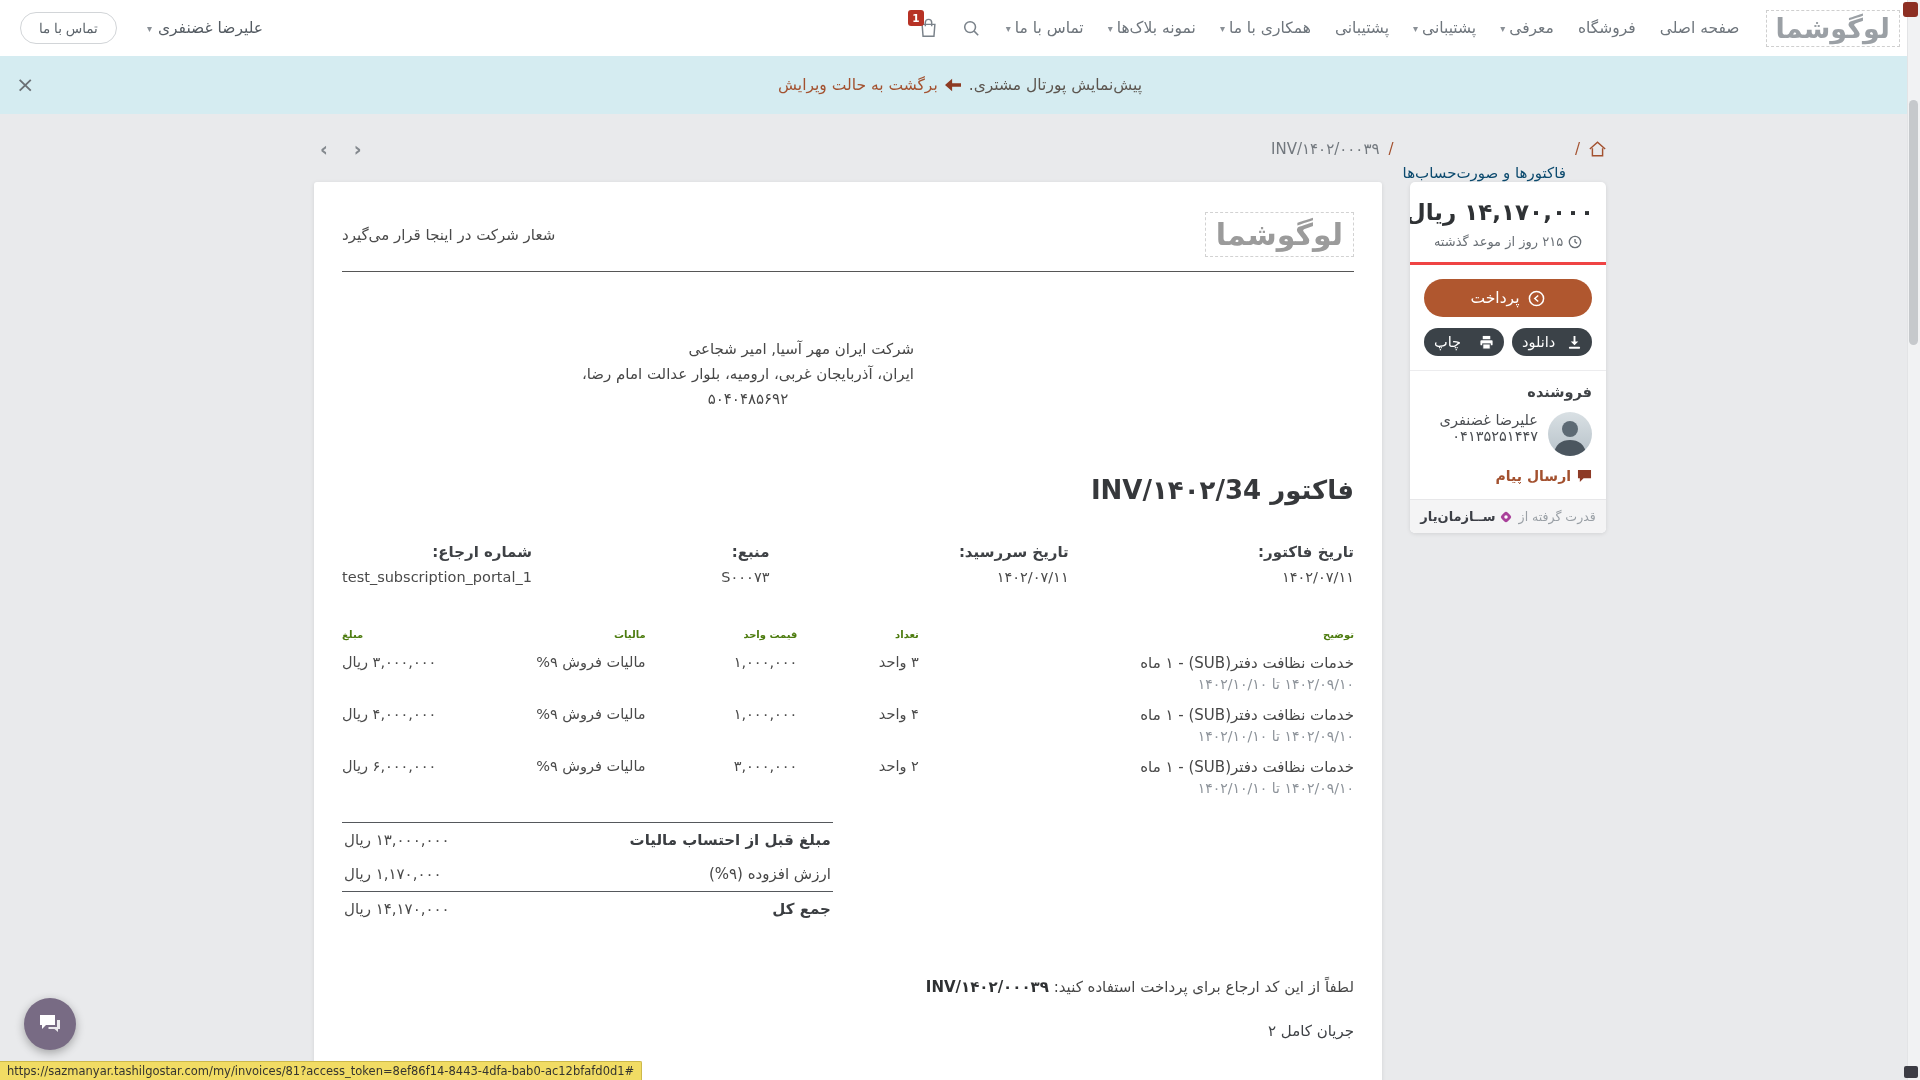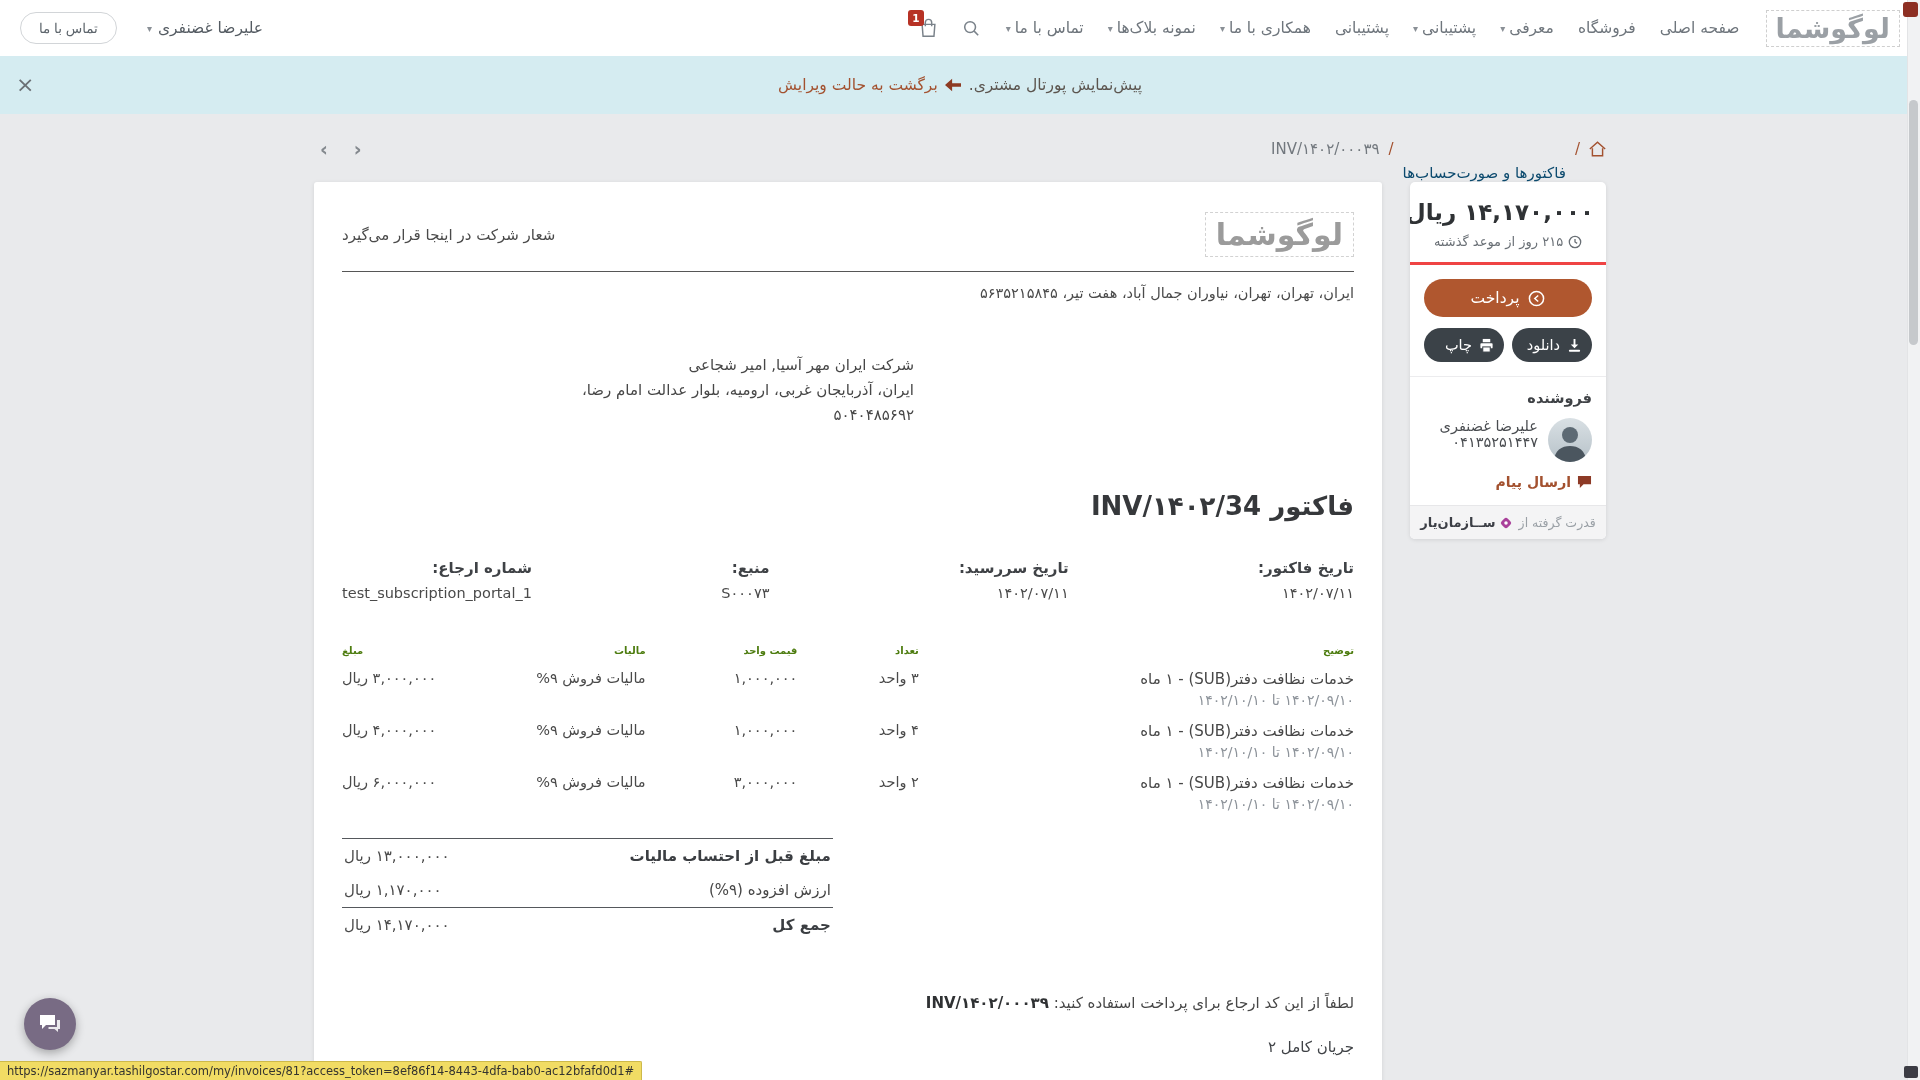--- a/index.html
+++ b/index.html
@@ -70,21 +70,21 @@
     font-size:30px; font-weight:bold; color:#9b9b9b;
     border:1px dashed #d2d2d2; padding:4px 10px;
   }
   .inv-slogan { font-size:15px; color:#4a4a4a; }
   .inv-hr { border:none; border-top:1px solid #565656; margin:14px 0 13px; }
   .company-name { font-size:15px; color:#464646; }
   .company-address { font-size:14.5px; color:#4a4a4a; margin-top:6px; }
 
   .customer { margin:52px 440px 0 0; display:inline-block; text-align:right; }
   .customer div { font-size:15px; color:#474747; line-height:1.65; }
-  .customer-phone { }
+  .customer-phone { text-align:center; }
 
   .inv-title { margin-top:64px; font-size:26px; font-weight:bold; color:#36383b; }
 
   .meta-row { display:flex; justify-content:space-between; margin-top:38px; }
   .meta-col { text-align:right; }
   .meta-label { font-size:15px; font-weight:bold; color:#3f4246; }
   .meta-value { font-size:14.5px; color:#4a4a4a; margin-top:8px; }
 
   table.lines { width:100%; margin-top:44px; border-collapse:collapse; }
   table.lines th { font-size:10px; font-weight:bold; color:#4d7c0f; text-align:right; padding-bottom:14px; }
@@ -115,22 +115,22 @@
   .amount-big { font-size:23px; font-weight:bold; color:#2f3235; white-space:nowrap; }
   .overdue { margin-top:9px; font-size:13px; color:#696f75; display:flex; align-items:center; justify-content:center; gap:5px; }
   .sb-actions { border-top:3px solid #ef4444; padding:14px; }
   .btn-pay {
     width:100%; height:38px; border:none; border-radius:20px; background:#b0572f;
     color:#fff; font-size:15.5px; display:flex; align-items:center; justify-content:center;
     gap:9px; cursor:pointer; font-family:inherit;
   }
   .btn-row { display:flex; gap:8px; margin-top:11px; }
   .btn-dark {
-    flex:1; height:34px; border:none; border-radius:17px; background:#3b4248;
-    color:#fff; font-size:14.5px; display:flex; align-items:center; justify-content:flex-start;
+    flex:1; height:28px; border:none; border-radius:17px; background:#3b4248;
+    color:#fff; font-size:14.5px; display:flex; align-items:center; justify-content:space-between;
     gap:7px; cursor:pointer; font-family:inherit; white-space:nowrap; padding:0 10px;
   }
   .sb-seller { border-top:1px solid #ececee; padding:13px 14px 15px; }
   .seller-header { font-size:14.5px; font-weight:bold; color:#3f4246; }
   .seller-row { display:flex; gap:10px; margin-top:12px; align-items:flex-start; }
   .avatar {
     width:44px; height:44px; border-radius:50%; overflow:hidden; flex-shrink:0;
     background:linear-gradient(#d9e0e4,#b7c2c9); position:relative;
   }
   .seller-name { font-size:14.5px; color:#494c50; }
@@ -328,21 +328,20 @@
           </span>
         </div>
       </aside>
 
       <article class="card">
         <header class="inv-header">
           <div class="inv-logo">لوگوشما</div>
           <div class="inv-slogan">شعار شرکت در اینجا قرار می‌گیرد</div>
         </header>
         <hr class="inv-hr">
-        <div class="company-address">ایران، تهران، تهران، نیاوران جمال آباد، هفت تیر، ۵۶۳۵۲۱۵۸۴۵</div>
 
         <div class="customer">
           <div>شرکت ایران مهر آسیا, امیر شجاعی</div>
           <div>ایران، آذربایجان غربی، ارومیه، بلوار عدالت امام رضا،</div>
           <div class="customer-phone">۵۰۴۰۴۸۵۶۹۲</div>
         </div>
 
         <h1 class="inv-title">فاکتور INV/۱۴۰۲/34</h1>
 
         <div class="meta-row">

